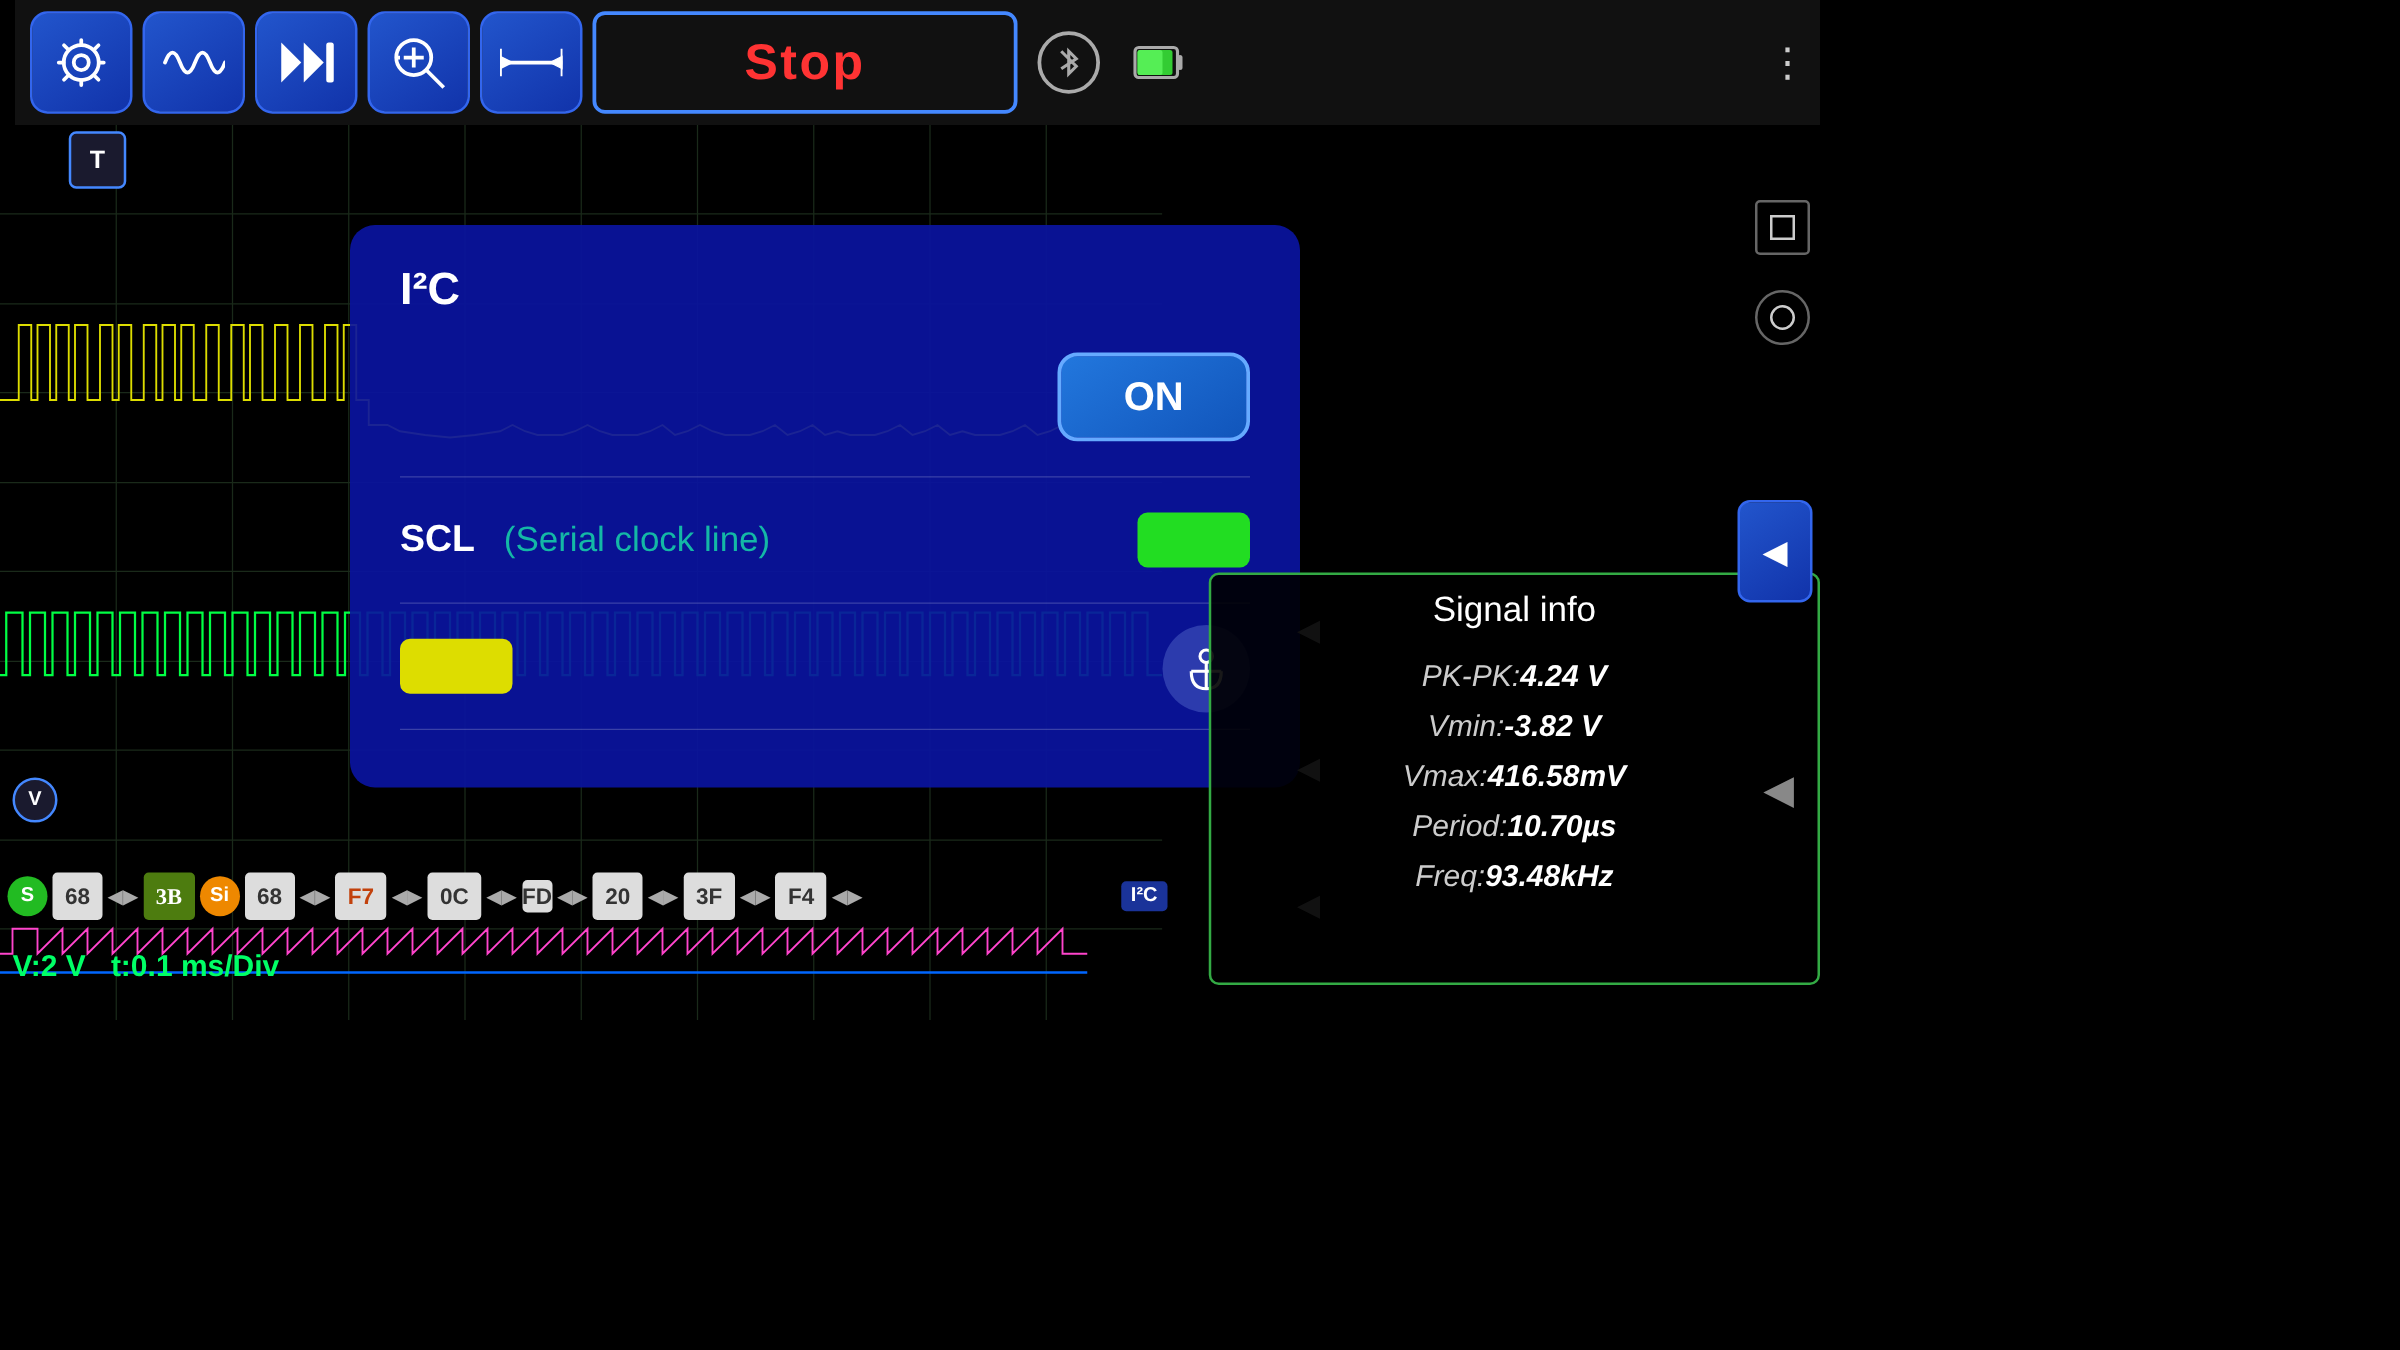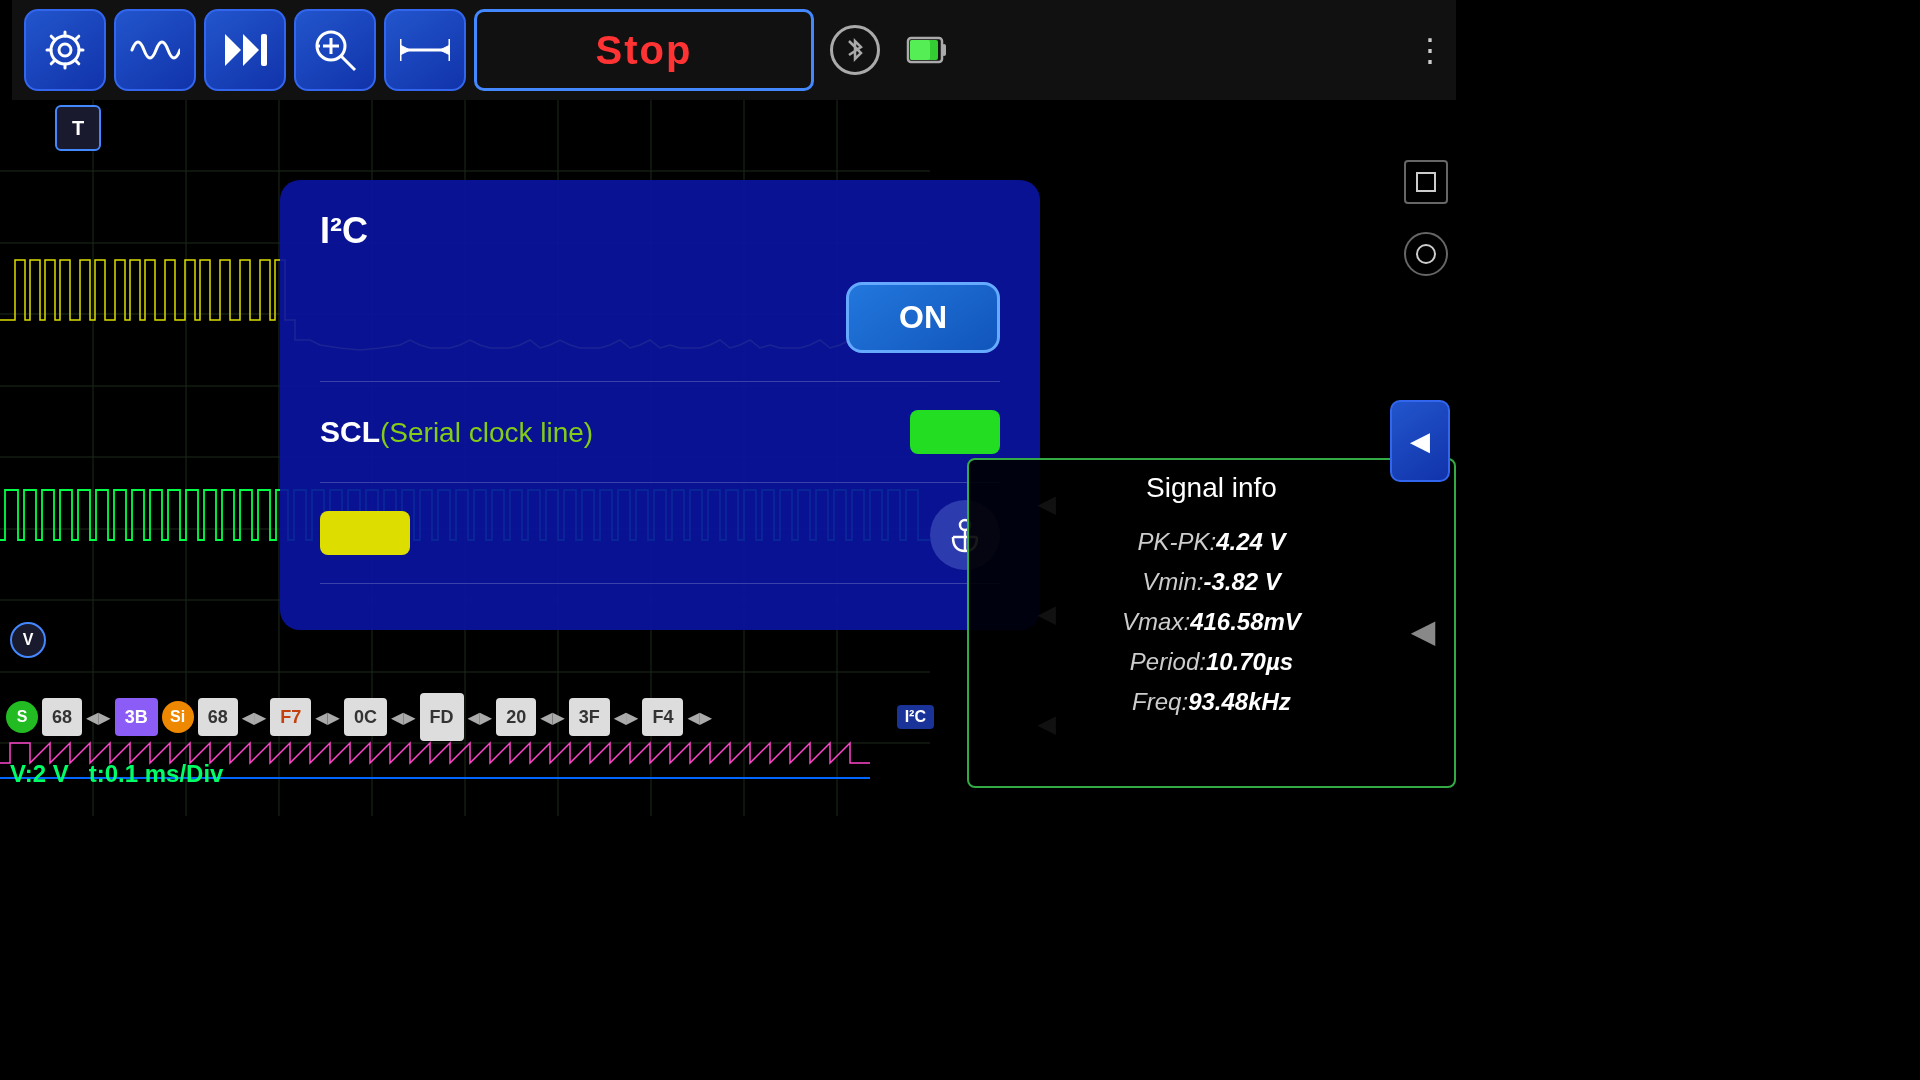--- a/index.html
+++ b/index.html
@@ -444,29 +444,29 @@
 </div>
 
 <div id="v-marker">
   <span>V</span>
 </div>
 
 <div id="i2c-data-line" style="position:absolute;bottom:68px;left:0;width:940px;height:62px;display:flex;align-items:center;gap:3px;padding:0 6px;z-index:8;">
   <div class="badge-s" style="background:#22bb22;color:white;font-size:16px;font-weight:bold;width:32px;height:32px;border-radius:50%;display:flex;align-items:center;justify-content:center;">S</div>
   <div class="badge-hex" style="background:#ddd;color:#333;font-size:18px;font-weight:bold;padding:4px 10px;border-radius:4px;height:38px;display:flex;align-items:center;">68</div>
   <span style="color:#aaa;font-size:16px;">◀▶</span>
-  <div class="badge-hex blue" style="background:#8b5cf6;color:white;font-size:18px;font-weight:bold;padding:4px 10px;border-radius:4px;height:38px;display:flex;align-items:center;">3B</div>
+  <div class="badge-hex blue" style="background:#4d7c0f;color:white;font-size:18px;font-weight:bold;padding:4px 10px;border-radius:4px;height:38px;display:flex;align-items:center;font-family:Liberation Serif, serif;">3B</div>
   <div class="badge-s" style="background:#ee8800;color:white;font-size:16px;font-weight:bold;width:32px;height:32px;border-radius:50%;display:flex;align-items:center;justify-content:center;">Si</div>
   <div class="badge-hex" style="background:#ddd;color:#333;font-size:18px;font-weight:bold;padding:4px 10px;border-radius:4px;height:38px;display:flex;align-items:center;">68</div>
   <span style="color:#aaa;font-size:16px;">◀▶</span>
   <div class="badge-hex" style="background:#ddd;color:#c2410c;font-size:18px;font-weight:bold;padding:4px 10px;border-radius:4px;height:38px;display:flex;align-items:center;">F7</div>
   <span style="color:#aaa;font-size:16px;">◀▶</span>
   <div class="badge-hex" style="background:#ddd;color:#333;font-size:18px;font-weight:bold;padding:4px 10px;border-radius:4px;height:38px;display:flex;align-items:center;">0C</div>
   <span style="color:#aaa;font-size:16px;">◀▶</span>
-  <div class="badge-hex" style="background:#ddd;color:#333;font-size:18px;font-weight:bold;padding:4px 10px;border-radius:4px;height:48px;display:flex;align-items:center;">FD</div>
+  <div class="badge-hex" style="background:#ddd;color:#333;font-size:18px;font-weight:bold;padding:4px 0;border-radius:4px;height:26px;display:flex;align-items:center;">FD</div>
   <span style="color:#aaa;font-size:16px;">◀▶</span>
   <div class="badge-hex" style="background:#ddd;color:#333;font-size:18px;font-weight:bold;padding:4px 10px;border-radius:4px;height:38px;display:flex;align-items:center;">20</div>
   <span style="color:#aaa;font-size:16px;">◀▶</span>
   <div class="badge-hex" style="background:#ddd;color:#333;font-size:18px;font-weight:bold;padding:4px 10px;border-radius:4px;height:38px;display:flex;align-items:center;">3F</div>
   <span style="color:#aaa;font-size:16px;">◀▶</span>
   <div class="badge-hex" style="background:#ddd;color:#333;font-size:18px;font-weight:bold;padding:4px 10px;border-radius:4px;height:38px;display:flex;align-items:center;">F4</div>
   <span style="color:#aaa;font-size:16px;">◀▶</span>
 
   <div style="background:#1a3399;color:white;font-size:16px;font-weight:bold;padding:3px 8px;border-radius:4px;margin-left:auto;">I²C</div>
 </div>
@@ -479,21 +479,21 @@
 <div id="i2c-overlay">
   <h2>I²C</h2>
 
   <div class="i2c-row">
     <div></div>
     <button class="on-btn">ON</button>
   </div>
 
   <div class="i2c-row">
     <div class="i2c-row-label">
-      <span style="font-weight:bold;color:white;font-size:30px;">SCL</span><span style="color:#84cc16;font-size:28px;">(Serial clock line)</span>
+      <span style="font-weight:bold;color:white;font-size:30px;">SCL</span><span style="color:#14b8a6;font-size:28px;margin-left:23px;">(Serial clock line)</span>
     </div>
     <div class="color-swatch color-green"></div>
   </div>
 
   <div class="i2c-row">
     <div class="color-swatch color-yellow"></div>
   </div>
 
 
   <div style="position:absolute;bottom:60px;right:40px;width:70px;height:70px;background:rgba(80,100,200,0.5);border-radius:50%;display:flex;align-items:center;justify-content:center;">

